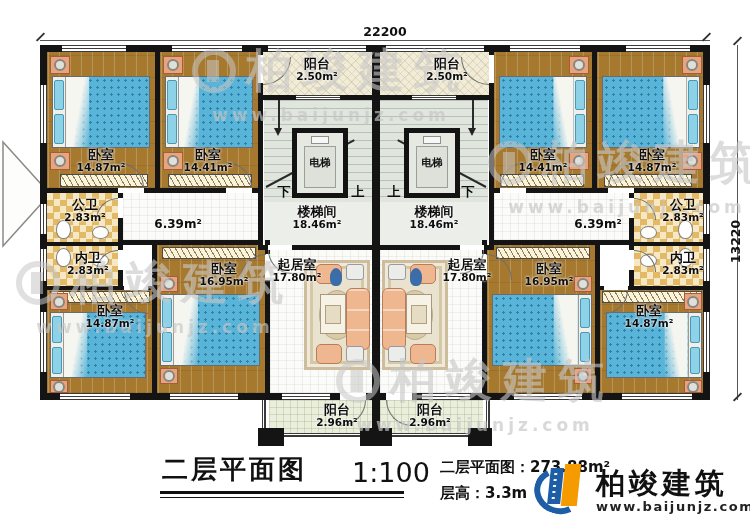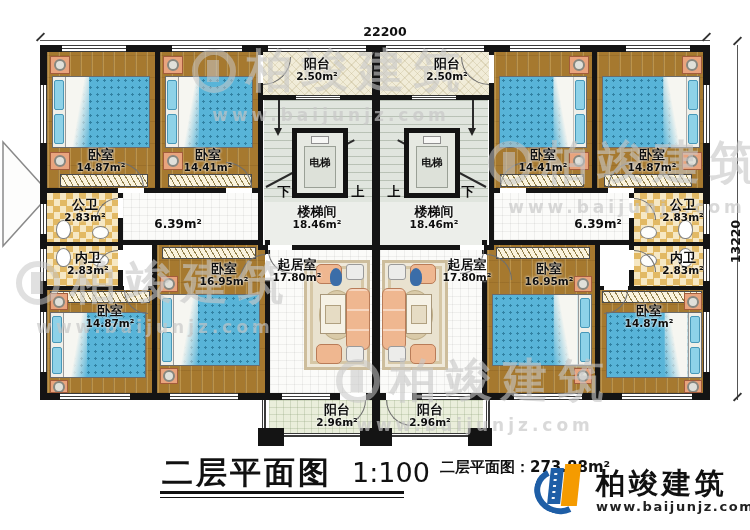--- a/index.html
+++ b/index.html
@@ -84,21 +84,21 @@
 
   
   .wm{position:absolute;z-index:30;pointer-events:none}
   .wm-row{display:flex;align-items:center;gap:10px}
   .wm-logo{width:44px;height:44px;flex:none;border:6px solid rgba(198,198,198,.55);border-radius:50%;position:relative;display:inline-block}
   .wm-logo::after{content:"";position:absolute;left:9px;top:5px;width:12px;height:22px;background:rgba(198,198,198,.55)}
   .wm-text{font-size:46px;font-weight:900;letter-spacing:10px;color:rgba(198,198,198,.62);white-space:nowrap}
   .wm-url{font-size:17px;font-weight:700;letter-spacing:4px;color:rgba(198,198,198,.66);text-align:center;margin-top:3px;white-space:nowrap}
 
   
-  .tb-title{position:absolute;z-index:50;font-size:31px;font-weight:700;letter-spacing:3px;color:#111;white-space:nowrap}
+  .tb-title{position:absolute;z-index:50;font-size:26px;font-weight:700;letter-spacing:3px;color:#111;white-space:nowrap}
   .tb-scale{position:absolute;z-index:50;font-size:27px;font-weight:400;color:#111;white-space:nowrap}
   .u1{position:absolute;z-index:50;background:#111}
   .tb-info{position:absolute;z-index:50;font-size:15px;font-weight:700;color:#111;white-space:nowrap}
   .logo{position:absolute;z-index:50;width:58px;height:58px}
   .logo .swoosh{position:absolute;left:0;top:8px;width:50px;height:46px;border:6px solid #1e5ea6;border-radius:50%;border-top-color:transparent;border-right-color:transparent;transform:rotate(18deg)}
   .logo .bldg-blue{position:absolute;left:15px;top:8px;width:13px;height:36px;background:#1e5ea6;transform:skewX(-6deg);background-image:repeating-linear-gradient(0deg,rgba(255,255,255,.95) 0 2px,transparent 2px 6px);background-size:3px 26px;background-position:4px 5px;background-repeat:no-repeat}
   .logo .bldg-orange{position:absolute;left:29px;top:4px;width:16px;height:42px;background:#f59b00;transform:skewX(-6deg)}
   .brand-name{position:absolute;z-index:50;font-size:29px;font-weight:900;letter-spacing:4px;color:#101010;white-space:nowrap}
   .brand-url{position:absolute;z-index:50;font-size:13px;font-weight:700;letter-spacing:1.6px;color:#222;white-space:nowrap}
 </style>
@@ -242,20 +242,21 @@
         <span class="wm-text">柏竣建筑</span>
       </div>
     <div class="wm-url">www.baijunjz.com</div>
   </div>
 
   <div class="tb-title" style="left:162px;top:452px">二层平面图</div>
   <div class="tb-scale" style="left:352px;top:457px">1:100</div>
   <div class="u1" style="left:160px;top:491px;width:244px;height:3px"></div>
   <div class="u1" style="left:160px;top:497px;width:244px;height:1px"></div>
   <div class="tb-info" style="left:440px;top:458px"><span>二层平面图：</span><span>273.88m²</span></div>
+  <div class="tb-info" style="left:440px;top:484px"><span>层高：</span><span>3.3m</span></div>
   <div class="logo" style="left:534px;top:460px">
     <span class="swoosh"></span>
     <span class="bldg-blue"></span>
     <span class="bldg-orange"></span>
   </div>
   <div class="brand-name" style="left:596px;top:464px">柏竣建筑</div>
   <div class="brand-url" style="left:596px;top:499px">www.baijunjz.com</div>
 
 <div class="wood" style="left: 47px; top: 52px; width: 108px; height: 136px;"></div>
     <div class="wood" style="left: 160px; top: 52px; width: 98px; height: 136px;"></div>

